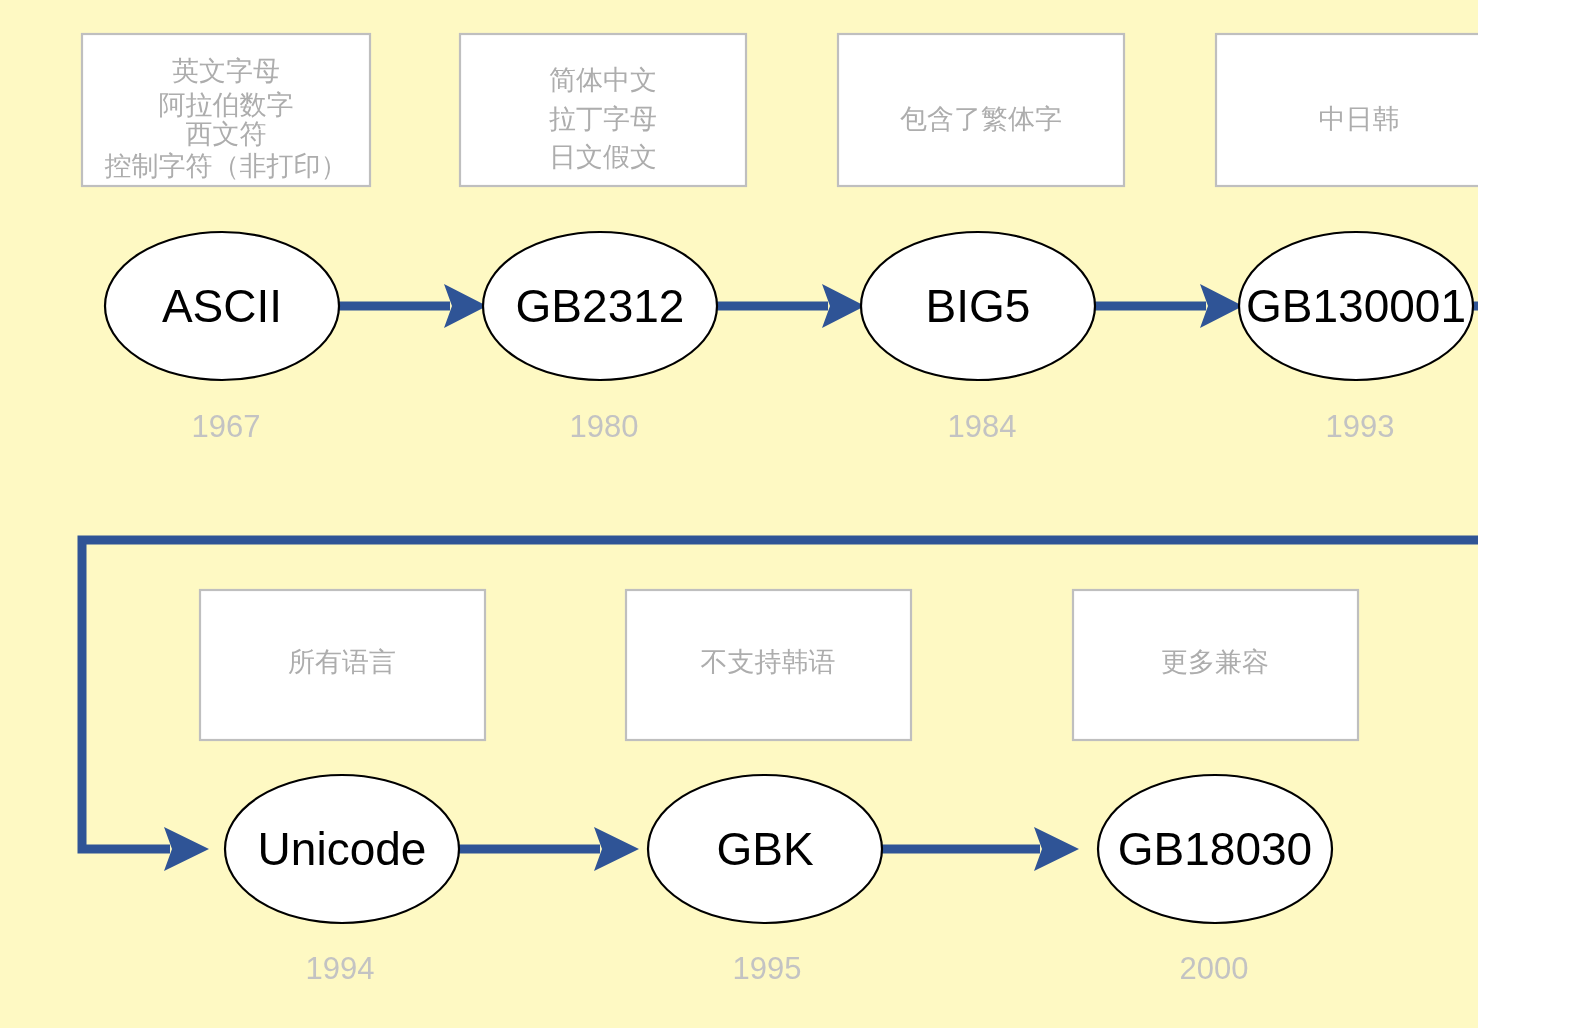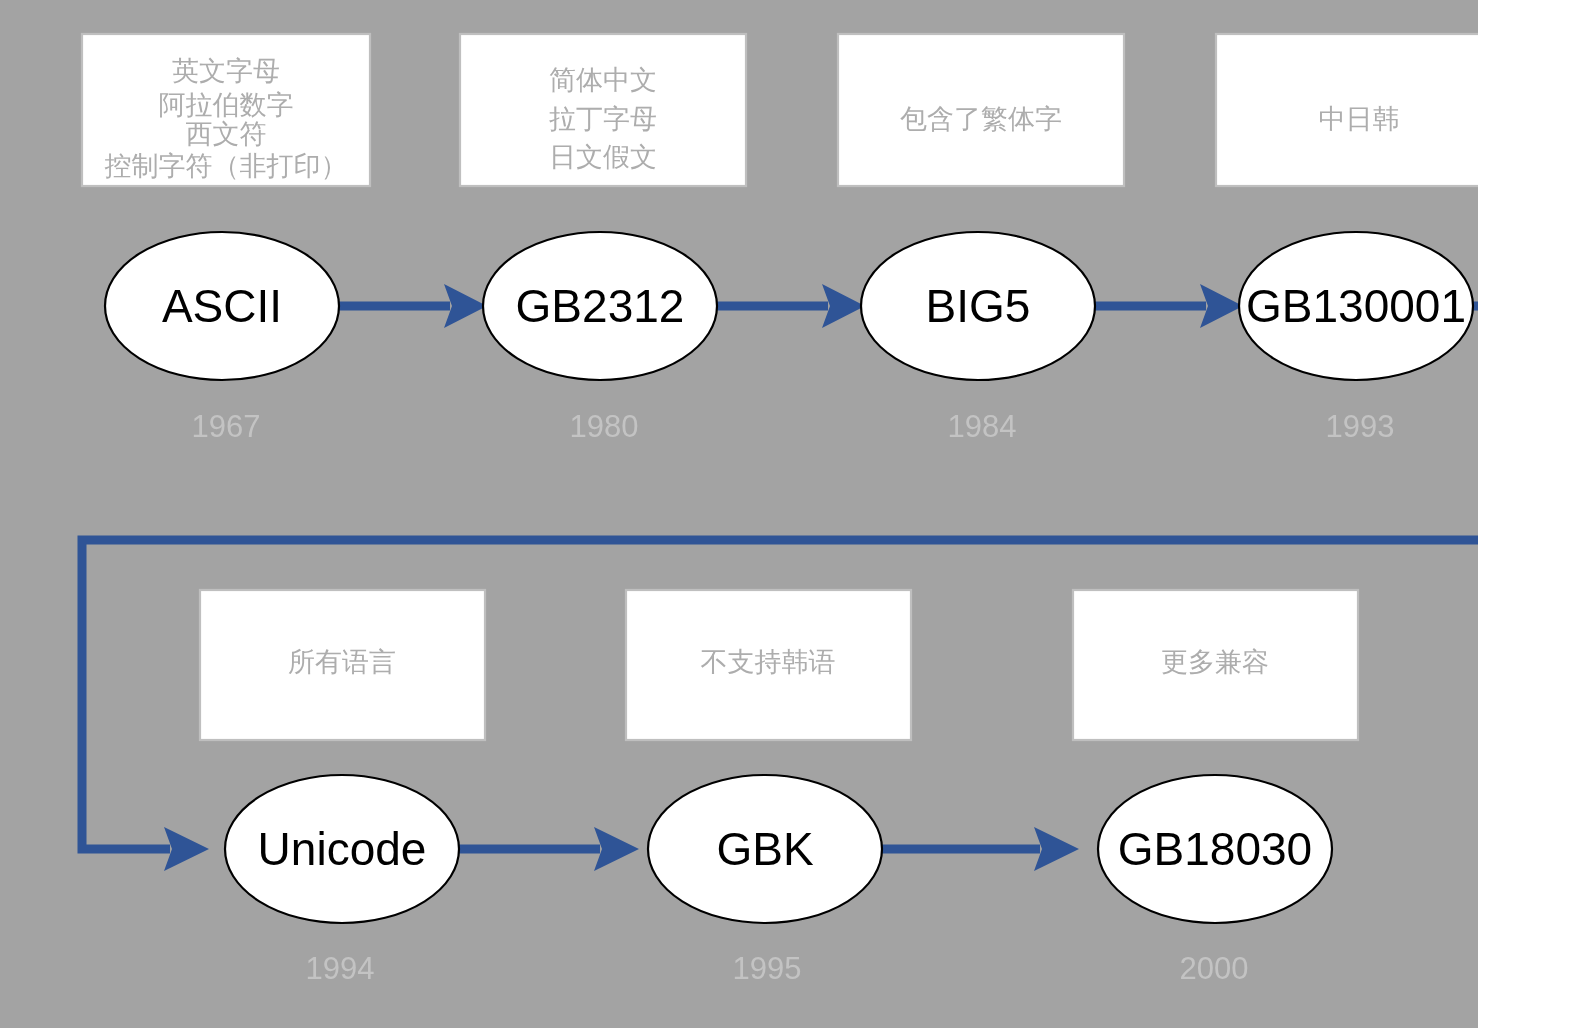--- a/index.html
+++ b/index.html
@@ -7,21 +7,21 @@
     padding: 0;
     background: #ffffff;
   }
   body {
     font-family: "Liberation Sans", "DejaVu Sans", sans-serif;
   }
   #canvas {
     position: relative;
     width: 1478px;
     height: 1028px;
-    background: #a3a3a3;
+    background: #fef9c3;
     overflow: hidden;
   }
   svg.diagram {
     position: absolute;
     left: 0;
     top: 0;
     width: 1592px;
     height: 1028px;
   }
   .node-ellipse {

